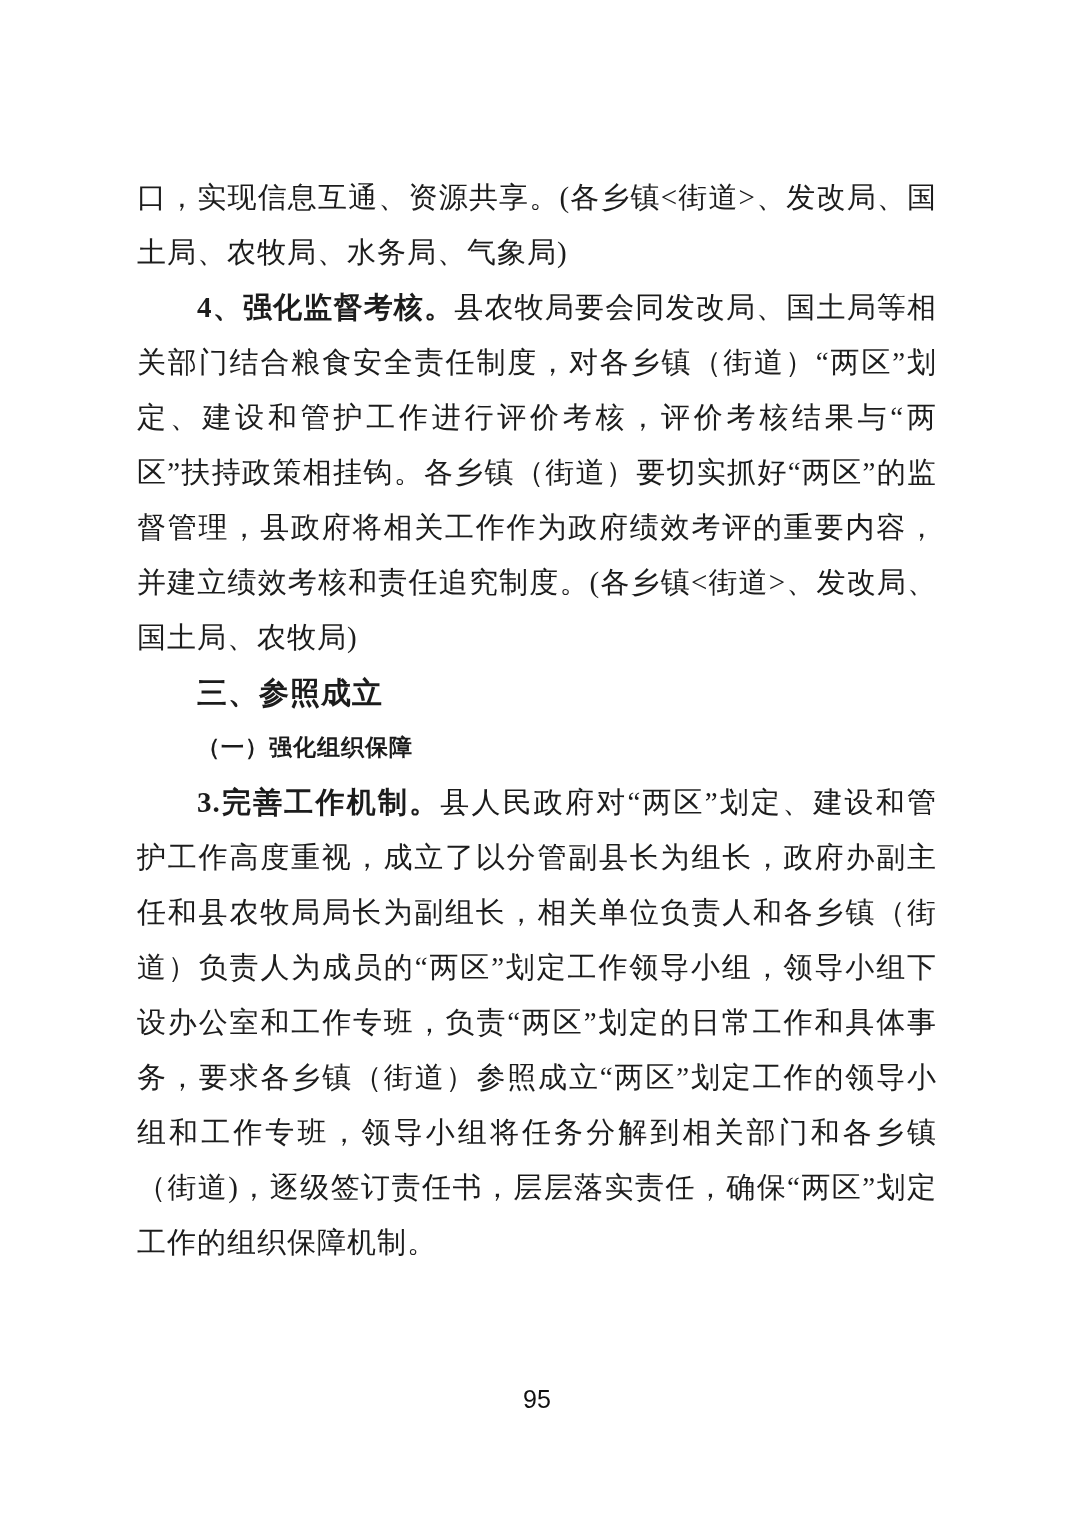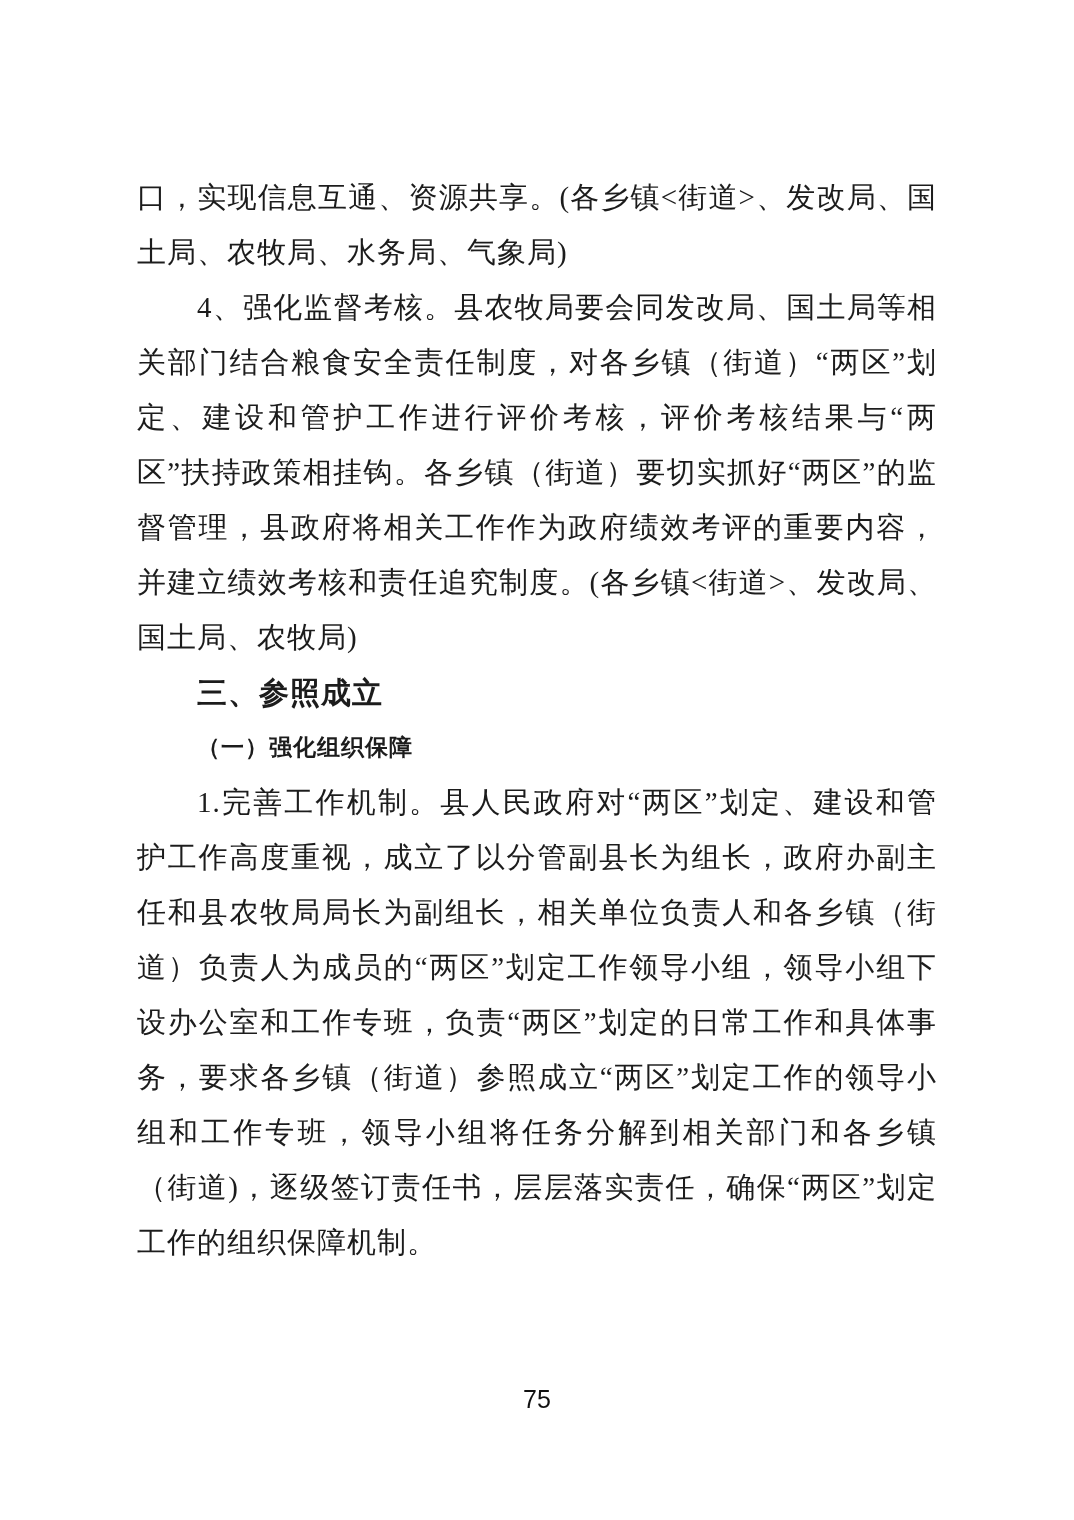--- a/index.html
+++ b/index.html
@@ -25,21 +25,21 @@
   .para {
     margin: 0;
     font-size: 29px;
     line-height: 55px;
     text-align: justify;
     text-justify: inter-ideograph;
     font-weight: 400;
     letter-spacing: 1px;
   }
   .indent { text-indent: 60px; }
-  .lead { font-weight: 400; }
+  .lead { font-weight: 700; }
   .heading-1 {
     margin: 0;
     font-size: 30px;
     line-height: 55px;
     text-indent: 60px;
     font-weight: 700;
     font-family: "Liberation Sans", "DejaVu Sans", sans-serif;
     letter-spacing: 1px;
   }
   .heading-2 {
@@ -68,18 +68,18 @@
   <div class="content">
 
     <p class="para"><span>口，实现信息互通、资源共享。(各乡镇&lt;街道&gt;、发改局、国土局、农牧局、水务局、气象局)</span></p>
 
     <p class="para indent"><span class="lead">4、强化监督考核。</span><span>县农牧局要会同发改局、国土局等相关部门结合粮食安全责任制度，对各乡镇（街道）“两区”划定、建设和管护工作进行评价考核，评价考核结果与“两区”扶持政策相挂钩。各乡镇（街道）要切实抓好“两区”的监督管理，县政府将相关工作作为政府绩效考评的重要内容，并建立绩效考核和责任追究制度。(各乡镇&lt;街道&gt;、发改局、国土局、农牧局)</span></p>
 
     <h2 class="heading-1">三、参照成立</h2>
 
     <h3 class="heading-2">（一）强化组织保障</h3>
 
-    <p class="para indent"><span class="lead">1.完善工作机制。</span><span>县人民政府对“两区”划定、建设和管护工作高度重视，成立了以分管副县长为组长，政府办副主任和县农牧局局长为副组长，相关单位负责人和各乡镇（街道）负责人为成员的“两区”划定工作领导小组，领导小组下设办公室和工作专班，负责“两区”划定的日常工作和具体事务，要求各乡镇（街道）参照成立“两区”划定工作的领导小组和工作专班，领导小组将任务分解到相关部门和各乡镇（街道)，逐级签订责任书，层层落实责任，确保“两区”划定工作的组织保障机制。</span></p>
+    <p class="para indent"><span class="lead">3.完善工作机制。</span><span>县人民政府对“两区”划定、建设和管护工作高度重视，成立了以分管副县长为组长，政府办副主任和县农牧局局长为副组长，相关单位负责人和各乡镇（街道）负责人为成员的“两区”划定工作领导小组，领导小组下设办公室和工作专班，负责“两区”划定的日常工作和具体事务，要求各乡镇（街道）参照成立“两区”划定工作的领导小组和工作专班，领导小组将任务分解到相关部门和各乡镇（街道)，逐级签订责任书，层层落实责任，确保“两区”划定工作的组织保障机制。</span></p>
 
   </div>
 
-  <div class="page-number">75</div>
+  <div class="page-number">95</div>
 </div>
 
 </body></html>

